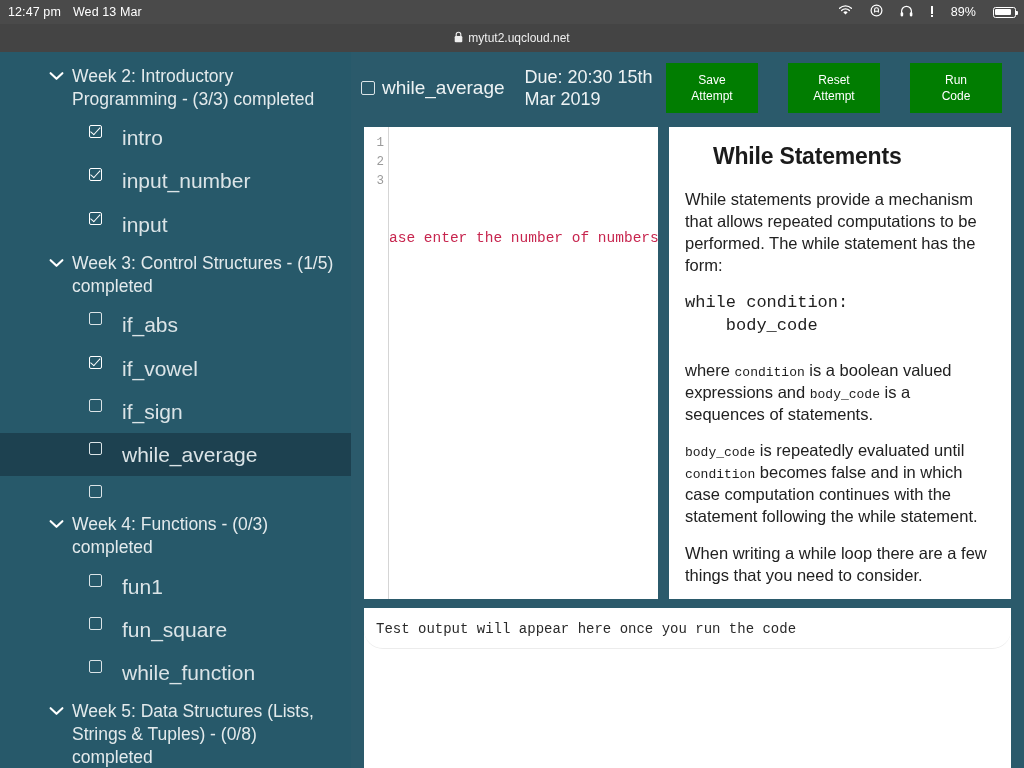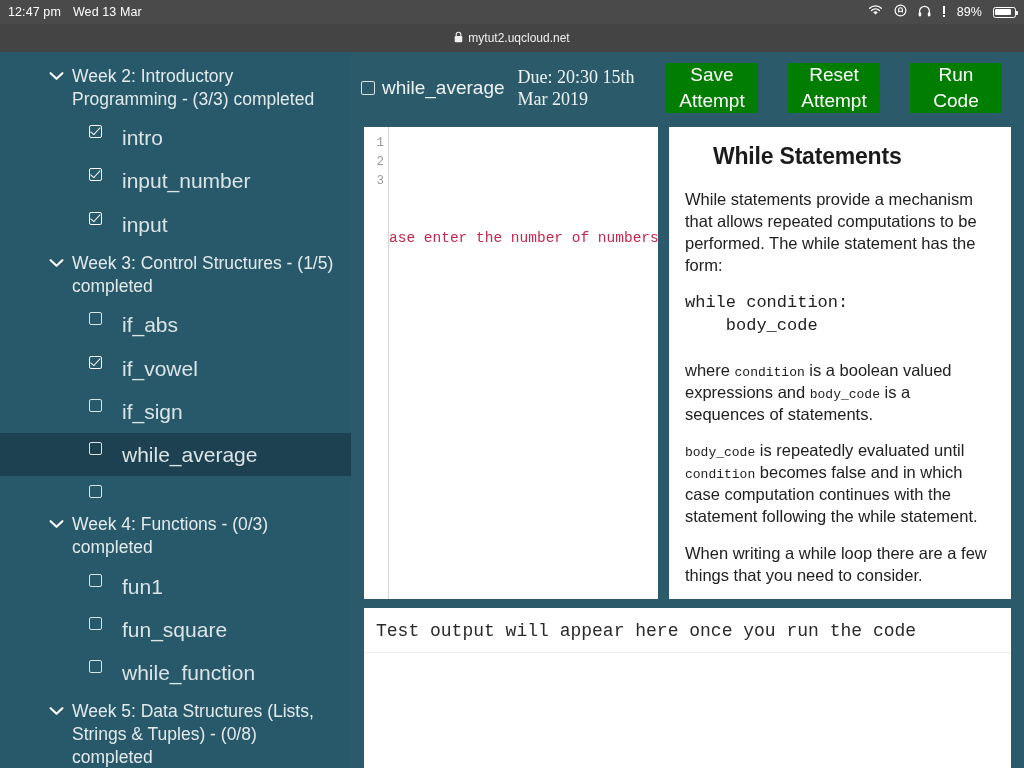--- a/index.html
+++ b/index.html
@@ -20,21 +20,21 @@
     display: flex;
     align-items: center;
     padding: 12px 8px;
     font-size: 12.5px;
     letter-spacing: .1px;
   }
   #status-bar .left { display: flex; gap: 12px; align-items: center; }
   #status-bar .right {
     margin-left: auto;
     display: flex;
-    gap: 11px;
+    gap: 17px;
     align-items: center;
     font-size: 12.5px;
   }
   .sb-icon { display: inline-block; line-height: 1; }
   .battery-shell {
     width: 23px; height: 11px;
     border: 1.3px solid #ffffff;
     border-radius: 2.5px;
     position: relative;
     display: inline-block;
@@ -171,38 +171,37 @@
     gap: 7px;
     color: #eef3f4;
     font-size: 19px;
     white-space: nowrap;
   }
   #task-header .cbox { width: 14px; height: 14px; flex: 0 0 14px; }
   #due-text {
     color: #eef3f4;
     font-size: 18px;
     line-height: 1.25;
-    margin-left: 13px;
+    margin-left: 20px;
     max-width: 150px;
-    font-family: Liberation Serif, serif;
   }
   .hdr-btns {
     margin-left: auto;
     display: flex;
     align-items: center;
     gap: 30px;
     padding-right: 10px;
   }
   .gbtn {
     background: #017d01;
     color: #ffffff;
     border: none;
     width: 92px;
     height: 50px;
-    font-size: 19px;
+    font-size: 12px;
     line-height: 1.35;
     font-family: "Liberation Sans", sans-serif;
     cursor: pointer;
     text-align: center;
     display: flex;
     align-items: center;
     justify-content: center;
   }
 
   
@@ -304,25 +303,26 @@
     flex: 1 1 auto;
     margin: 0 10px 0 10px;
     background: #ffffff;
     border-left: 3px solid #2b5a6b;
     border-top: 6px solid #2b5a6b;
     border-right: 3px solid #2b5a6b;
     overflow: hidden;
   }
   #output-line {
     font-family: "Liberation Mono", monospace;
-    font-size: 18px;
+    font-size: 14px;
     color: #2a2a2a;
     padding: 13px 0 11px 12px;
     border-bottom: 1px solid #ececec;
     white-space: pre;
+    border-radius: 19px;
   }
 </style>
 </head>
 <body>
 
 <div id="status-bar">
   <div class="left">
     <span>12:47 pm</span>
     <span>Wed 13 Mar</span>
   </div>

